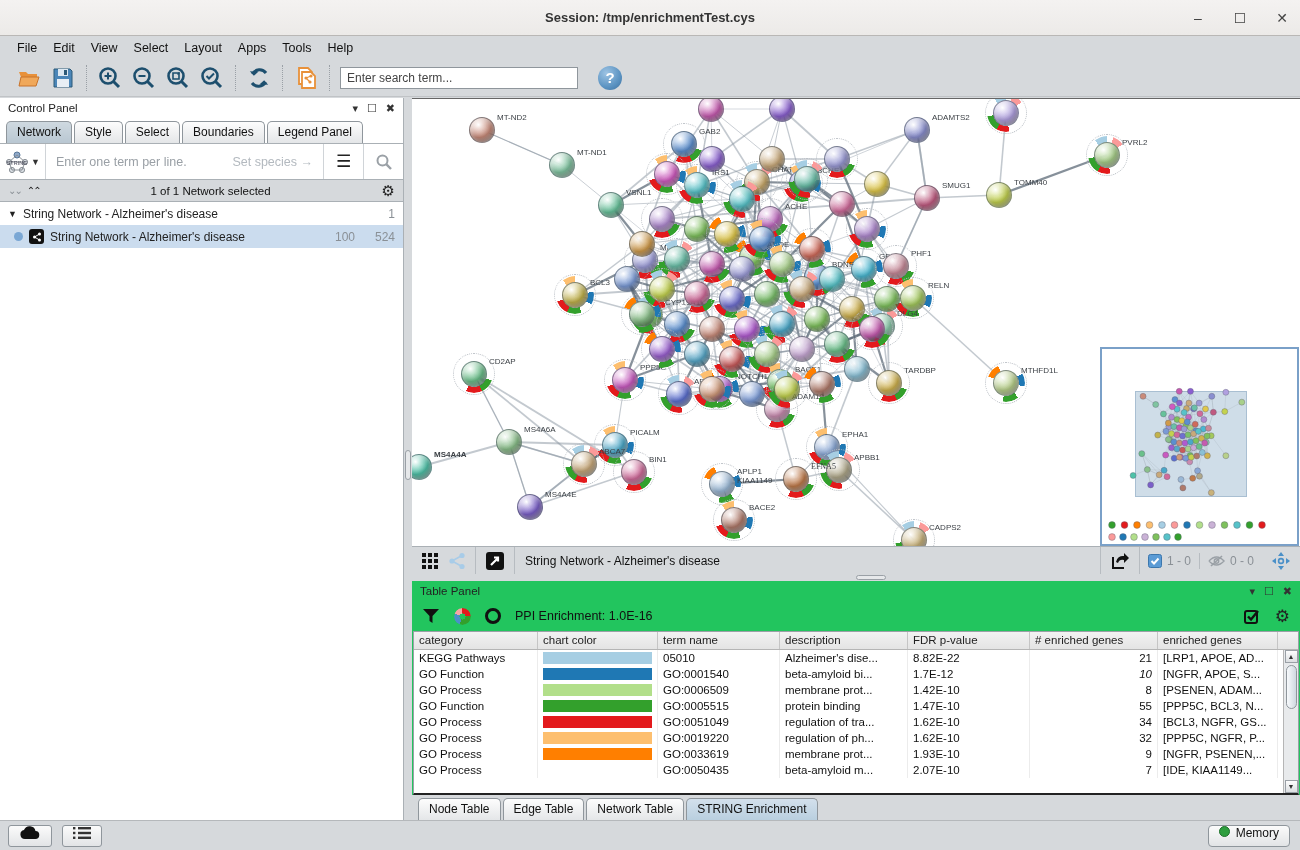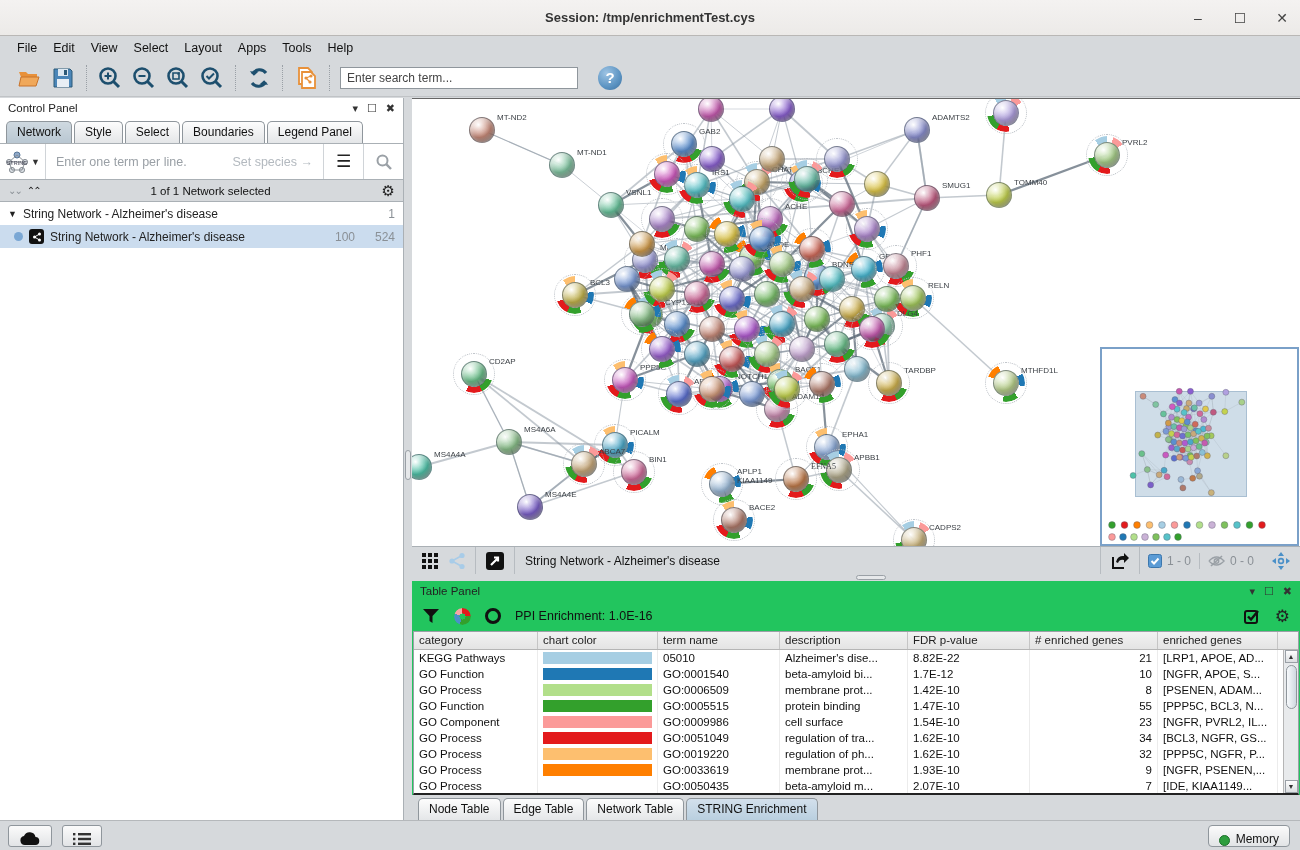--- a/index.html
+++ b/index.html
@@ -96,21 +96,21 @@
   #vscroll { position:absolute; right:0; top:18px; bottom:0; width:15px; background:#e8eaec; border-left:1px solid #b5b5b5; display:flex; flex-direction:column; align-items:center; }
   .scroll-btn { width:13px; height:13px; background:linear-gradient(#fdfdfd,#dcdfe2); border:1px solid #9aa0a6; font-size:7px; display:flex; align-items:center; justify-content:center; color:#333; }
   #vthumb { width:11px; height:44px; margin-top:2px; background:linear-gradient(90deg,#f8fafc,#cfd8e0); border:1px solid #8f969c; border-radius:6px; }
   #vscroll .spacer { flex:1; }
   #tp-tabs { height:25px; display:flex; gap:2px; padding:2px 4px 0 6px; align-items:flex-end; background:#d6d9dc; }
   .tab.bottom { border-radius:5px 5px 0 0; }
   .tab.bottom.active { background:linear-gradient(#d3e0ec,#b9cfdf); }
 
   
   #statusbar { position:absolute; bottom:0; left:0; right:0; height:30px; background:#d6d9dc; border-top:1px solid #b5b8bb; display:flex; align-items:center; padding:0 8px; }
-  .sb-btn { height:22px; border:1px solid #8f969c; border-radius:3px; background:linear-gradient(#fbfbfb,#e2e4e6); display:flex; align-items:flex-end; justify-content:center; padding:0 10px; margin-right:10px; }
+  .sb-btn { height:22px; border:1px solid #8f969c; border-radius:3px; background:linear-gradient(#fbfbfb,#e2e4e6); display:flex; align-items:flex-start; justify-content:center; padding:0 10px; margin-right:10px; }
   #memory-btn { margin-left:auto; margin-right:2px; gap:6px; font-size:12px; color:#111; border-radius:4px; }
   #mem-dot { width:11px; height:11px; border-radius:50%; background:#2e9e3e; border:1px solid #1c7029; }
 
   svg { display:block; }
 </style>
 </head>
 <body>
 
 <div id="titlebar">
   <span class="title">Session: /tmp/enrichmentTest.cys</span>
@@ -771,21 +771,21 @@
           <div class="gring" style="left: 458px; top: 265px; width: 38px; height: 38px; background: conic-gradient(from 110deg, rgb(51, 160, 44) 0deg, rgb(51, 160, 44) 45deg, rgb(227, 26, 28) 45deg, rgb(227, 26, 28) 95deg, transparent 95deg, transparent 360deg);"></div>
           <div class="gnode" style="left: 464px; top: 271px; width: 26px; height: 26px; background: radial-gradient(circle at 35% 28%, rgba(255, 255, 255, 0.92), rgb(208, 178, 78) 55%, rgba(0, 0, 0, 0.18));"></div>
           <div class="glabel" style="left: 492px; top: 267px;">TARDBP</div>
           <div class="ghalo" style="left: 41px; top: 254px; width: 42px; height: 42px;"></div>
           <div class="gring" style="left: 43px; top: 256px; width: 38px; height: 38px; background: conic-gradient(from 110deg, rgb(51, 160, 44) 0deg, rgb(51, 160, 44) 45deg, rgb(227, 26, 28) 45deg, rgb(227, 26, 28) 95deg, transparent 95deg, transparent 360deg);"></div>
           <div class="gnode" style="left: 49px; top: 262px; width: 26px; height: 26px; background: radial-gradient(circle at 35% 28%, rgba(255, 255, 255, 0.92), rgb(106, 192, 138) 55%, rgba(0, 0, 0, 0.18));"></div>
           <div class="glabel" style="left: 77px; top: 258px;">CD2AP</div>
           <div class="gnode" style="left: 84px; top: 330px; width: 26px; height: 26px; background: radial-gradient(circle at 35% 28%, rgba(255, 255, 255, 0.92), rgb(138, 192, 138) 55%, rgba(0, 0, 0, 0.18));"></div>
           <div class="glabel" style="left: 112px; top: 326px;">MS4A6A</div>
           <div class="gnode" style="left: -6px; top: 355px; width: 26px; height: 26px; background: radial-gradient(circle at 35% 28%, rgba(255, 255, 255, 0.92), rgb(78, 194, 168) 55%, rgba(0, 0, 0, 0.18));"></div>
-          <div class="glabel" style="left: 22px; top: 351px;">MS4A4A</div>
+          <div class="glabel" style="left: 22px; top: 351px; font-weight: bold;">MS4A4A</div>
           <div class="gnode" style="left: 105px; top: 395px; width: 26px; height: 26px; background: radial-gradient(circle at 35% 28%, rgba(255, 255, 255, 0.92), rgb(122, 95, 201) 55%, rgba(0, 0, 0, 0.18));"></div>
           <div class="glabel" style="left: 133px; top: 391px;">MS4A4E</div>
           <div class="ghalo" style="left: 182px; top: 325px; width: 42px; height: 42px;"></div>
           <div class="gring" style="left: 184px; top: 327px; width: 38px; height: 38px; background: conic-gradient(from -40deg, rgb(253, 191, 111) 0deg, rgb(253, 191, 111) 40deg, transparent 40deg, transparent 120deg, rgb(31, 120, 180) 120deg, rgb(31, 120, 180) 160deg, transparent 160deg, transparent 200deg, rgb(51, 160, 44) 200deg, rgb(51, 160, 44) 245deg, rgb(227, 26, 28) 245deg, rgb(227, 26, 28) 290deg, transparent 290deg, transparent 360deg);"></div>
           <div class="gnode" style="left: 190px; top: 333px; width: 26px; height: 26px; background: radial-gradient(circle at 35% 28%, rgba(255, 255, 255, 0.92), rgb(74, 168, 201) 55%, rgba(0, 0, 0, 0.18));"></div>
           <div class="glabel" style="left: 218px; top: 329px;">PICALM</div>
           <div class="ghalo" style="left: 151px; top: 344px; width: 42px; height: 42px;"></div>
           <div class="gring" style="left: 153px; top: 346px; width: 38px; height: 38px; background: conic-gradient(from 20deg, rgb(251, 154, 153) 0deg, rgb(251, 154, 153) 35deg, transparent 35deg, transparent 150deg, rgb(227, 26, 28) 150deg, rgb(227, 26, 28) 190deg, rgb(51, 160, 44) 190deg, rgb(51, 160, 44) 240deg, transparent 240deg, transparent 300deg, rgb(166, 206, 227) 300deg, rgb(166, 206, 227) 340deg, transparent 340deg, transparent 360deg);"></div>
           <div class="gnode" style="left: 159px; top: 352px; width: 26px; height: 26px; background: radial-gradient(circle at 35% 28%, rgba(255, 255, 255, 0.92), rgb(201, 169, 122) 55%, rgba(0, 0, 0, 0.18));"></div>
           <div class="glabel" style="left: 187px; top: 348px;">ABCA7</div>
@@ -1591,21 +1591,21 @@
               <div class="gr-cell" style="width: 120px;">[LRP1, APOE, AD...</div>
             </div>
             <div class="grid-row">
               <div class="gr-cell" style="width: 124px;">GO Function</div>
               <div class="gr-cell" style="width: 120px;">
                 <span class="color-bar" style="background: rgb(31, 120, 180);"></span>
               </div>
               <div class="gr-cell" style="width: 122px;">GO:0001540</div>
               <div class="gr-cell" style="width: 128px;">beta-amyloid bi...</div>
               <div class="gr-cell" style="width: 122px;">1.7E-12</div>
-              <div class="gr-cell num" style="width: 128px;">10</div>
+              <div class="gr-cell num" style="width: 128px; font-style: italic;">10</div>
               <div class="gr-cell" style="width: 120px;">[NGFR, APOE, S...</div>
             </div>
             <div class="grid-row">
               <div class="gr-cell" style="width: 124px;">GO Process</div>
               <div class="gr-cell" style="width: 120px;">
                 <span class="color-bar" style="background: rgb(178, 223, 138);"></span>
               </div>
               <div class="gr-cell" style="width: 122px;">GO:0006509</div>
               <div class="gr-cell" style="width: 128px;">membrane prot...</div>
               <div class="gr-cell" style="width: 122px;">1.42E-10</div>
@@ -1615,31 +1615,20 @@
             <div class="grid-row">
               <div class="gr-cell" style="width: 124px;">GO Function</div>
               <div class="gr-cell" style="width: 120px;">
                 <span class="color-bar" style="background: rgb(51, 160, 44);"></span>
               </div>
               <div class="gr-cell" style="width: 122px;">GO:0005515</div>
               <div class="gr-cell" style="width: 128px;">protein binding</div>
               <div class="gr-cell" style="width: 122px;">1.47E-10</div>
               <div class="gr-cell num" style="width: 128px;">55</div>
               <div class="gr-cell" style="width: 120px;">[PPP5C, BCL3, N...</div>
-            </div>
-            <div class="grid-row">
-              <div class="gr-cell" style="width: 124px;">GO Component</div>
-              <div class="gr-cell" style="width: 120px;">
-                <span class="color-bar" style="background: rgb(251, 154, 153);"></span>
-              </div>
-              <div class="gr-cell" style="width: 122px;">GO:0009986</div>
-              <div class="gr-cell" style="width: 128px;">cell surface</div>
-              <div class="gr-cell" style="width: 122px;">1.54E-10</div>
-              <div class="gr-cell num" style="width: 128px;">23</div>
-              <div class="gr-cell" style="width: 120px;">[NGFR, PVRL2, IL...</div>
             </div>
             <div class="grid-row">
               <div class="gr-cell" style="width: 124px;">GO Process</div>
               <div class="gr-cell" style="width: 120px;">
                 <span class="color-bar" style="background: rgb(227, 26, 28);"></span>
               </div>
               <div class="gr-cell" style="width: 122px;">GO:0051049</div>
               <div class="gr-cell" style="width: 128px;">regulation of tra...</div>
               <div class="gr-cell" style="width: 122px;">1.62E-10</div>
               <div class="gr-cell num" style="width: 128px;">34</div>

